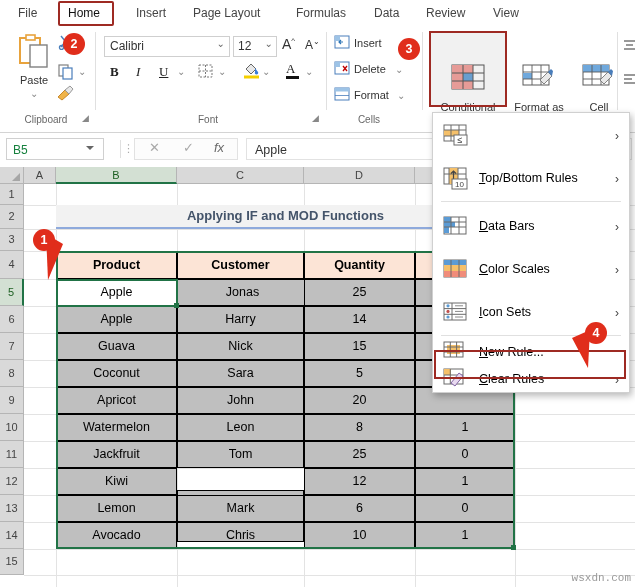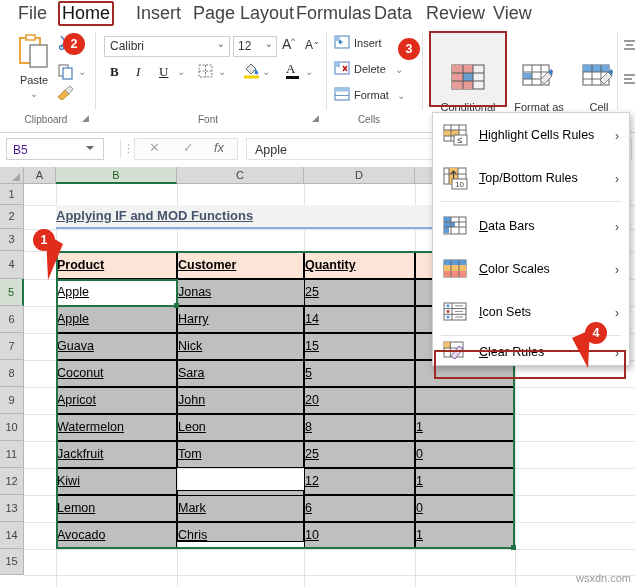--- a/index.html
+++ b/index.html
@@ -5,39 +5,39 @@
   html,body{margin:0;padding:0;}
   body{
     width:635px;height:587px;position:relative;overflow:hidden;
     background:#ffffff;
     font-family:"Liberation Sans", sans-serif;
     font-size:12px;color:#333;
     -webkit-font-smoothing:antialiased;
   }
   
   .tabbar{position:absolute;left:0;top:0;width:635px;height:28px;background:#fff;}
-  .tab{position:absolute;top:2px;height:22px;line-height:22px;font-size:18px;color:#444;
+  .tab{position:absolute;top:2px;height:22px;line-height:22px;font-size:12px;color:#444;
        padding:0 6px;white-space:nowrap;}
   .tab.active{color:#111;font-weight:400;}
   .tab-hl{position:absolute;border:2.5px solid #9e2a23;border-radius:2px;box-sizing:border-box;}
   .ribbon{position:absolute;left:0;top:28px;width:635px;height:104px;background:#fff;
           border-bottom:1px solid #d4d4d4;}
   .grp-label{position:absolute;font-size:10px;color:#666;text-align:center;}
   .grp-sep{position:absolute;width:1px;background:#e0e0e0;}
   .btn-label{position:absolute;font-size:11px;color:#333;white-space:nowrap;}
   .mini{position:absolute;font-size:10px;color:#888;}
   
   .badge{position:absolute;width:22px;height:22px;border-radius:50%;background:#e02d1b;
          color:#fff;font-size:12.5px;font-weight:700;text-align:center;line-height:22px;z-index:40;}
   .pin{position:absolute;z-index:39;}
   
   .fbar{position:absolute;left:0;top:133px;width:635px;height:34px;background:#fff;
         border-bottom:1px solid #d9d9d9;}
   .namebox{position:absolute;left:6px;top:138px;width:98px;height:22px;background:#fff;
-           border:1px solid #d0d0d0;font-size:12px;color:#4c1d95;line-height:22px;padding-left:6px;
+           border:1px solid #d0d0d0;font-size:12px;color:#15803d;line-height:22px;padding-left:6px;
            box-sizing:border-box;}
   .nb-arrow{position:absolute;left:86px;top:146px;width:0;height:0;
             border-left:4px solid transparent;border-right:4px solid transparent;
             border-top:4px solid #666;}
   .fb-icons{position:absolute;left:134px;top:138px;width:104px;height:22px;
             border:1px solid #e2e2e2;background:#fcfcfc;box-sizing:border-box;}
   .fb-ic{position:absolute;top:140px;font-size:13px;color:#a9a9a9;}
   .fbinput{position:absolute;left:246px;top:138px;width:386px;height:22px;background:#fff;
            border:1px solid #e2e2e2;box-sizing:border-box;font-size:12.5px;color:#333;
            line-height:22px;padding-left:8px;}
@@ -50,21 +50,21 @@
   .colhead.sel{background:#d3e0d3;color:#1b5e20;border-bottom:2px solid #217346;}
   .corner{position:absolute;left:0;top:0;width:24px;height:17px;background:#d9d9d9;
           border-right:1px solid #b5b5b5;border-bottom:1px solid #b5b5b5;box-sizing:border-box;}
   .corner:after{content:"";position:absolute;right:3px;bottom:2px;
           border-left:8px solid transparent;border-bottom:8px solid #a6a6a6;}
   .rowhead{position:absolute;left:0;width:24px;background:#d9d9d9;border-bottom:1px solid #b5b5b5;
            border-right:1px solid #b5b5b5;font-size:11px;color:#444;text-align:center;
            box-sizing:border-box;}
   .rowhead.sel{background:#d3e0d3;color:#1b5e20;border-right:2px solid #217346;}
   .cell{position:absolute;box-sizing:border-box;font-size:12.5px;color:#000;
-        overflow:hidden;white-space:nowrap;text-decoration:underline;}
+        text-align:center;overflow:hidden;white-space:nowrap;}
   .gl-v{position:absolute;width:1px;background:#e3e3e3;}
   .gl-h{position:absolute;height:1px;background:#e3e3e3;}
   .title-cell{background:#f2f2f2;color:#44546a;font-weight:700;font-size:13px;
               border-bottom:2px solid #8faadc;}
   .hdr-cell{background:#fce4d6;font-weight:700;color:#000;border:1px solid #000;}
   .data-cell{background:#bfbfbf;border:1px solid #000;}
   .data-cell.active{background:#ffffff;}
   .selbox{position:absolute;border:2px solid #217346;box-sizing:border-box;pointer-events:none;}
   .selhandle{position:absolute;width:5px;height:5px;background:#217346;}
   
@@ -74,30 +74,30 @@
       box-sizing:border-box;}
   .mi.small{height:27px;}
   .mi-ico{width:26px;height:24px;flex:0 0 26px;margin-right:10px;position:relative;}
   .mi-lab{font-size:12.5px;color:#000;}
   .mi-lab u{text-decoration:underline;}
   .mi-arrow{position:absolute;right:10px;top:50%;margin-top:-6px;font-size:12px;color:#444;}
   .mi-div{height:1px;background:#e0e0e0;margin:2px 8px;}
   .mi-hl{position:absolute;left:434px;top:350px;width:192px;height:29px;
          border:2.5px solid #9e2a23;box-sizing:border-box;z-index:35;}
   .wm{position:absolute;right:4px;bottom:3px;font-size:11px;color:#9a9a9a;
-      font-family:Liberation Sans, sans-serif;}
+      font-family:Liberation Mono, monospace;}
   .cfhl{position:absolute;left:429px;top:31px;width:78px;height:76px;
         border:2.5px solid #9e2a23;box-sizing:border-box;background:rgba(0,0,0,.055);z-index:12;}
 </style>
 </head>
 <body>
 
 <div class="tabbar" id="tabbar">
     <div class="tab" style="left: 12px;">File</div>
-    <div class="tab active" style="left: 56px;">Home</div>
+    <div class="tab active" style="left: 62px;">Home</div>
     <div class="tab" style="left: 130px;">Insert</div>
     <div class="tab" style="left: 187px;">Page Layout</div>
     <div class="tab" style="left: 290px;">Formulas</div>
     <div class="tab" style="left: 368px; text-align: center;">Data</div>
     <div class="tab" style="left: 420px;">Review</div>
     <div class="tab" style="left: 487px;">View</div>
   </div>
 <div class="tab-hl" style="left:58px;top:1px;width:56px;height:25px;"></div>
 
 <div class="ribbon">
@@ -390,21 +390,20 @@
           <rect x="1" y="7" width="15" height="6" fill="#f5c06a"></rect>
           <g stroke="#6a6a6a" stroke-width="1" fill="none">
             <line x1="8" y1="2" x2="8" y2="18"></line>
             <line x1="16" y1="2" x2="16" y2="18"></line>
             <line x1="1" y1="7" x2="23" y2="7"></line>
             <line x1="1" y1="13" x2="23" y2="13"></line>
           </g>
           <rect x="11" y="12" width="13" height="10" fill="#fff" stroke="#6a6a6a" stroke-width="1"></rect>
           <text x="17" y="20" font-size="9" text-anchor="middle" fill="#444">≤</text>
         </svg></span>
-      <span class="mi-lab"><u>H</u>ighlight Cells Rules</span>
       <span class="mi-arrow">›</span>
     </div>
     <div class="mi">
       <span class="mi-ico"><svg width="26" height="24">
           <rect x="1" y="2" width="22" height="16" fill="#fff" stroke="#6a6a6a" stroke-width="1"></rect>
           <rect x="6" y="2" width="9" height="16" fill="#f5c06a"></rect>
           <g stroke="#6a6a6a" stroke-width="1" fill="none">
             <line x1="6" y1="2" x2="6" y2="18"></line>
             <line x1="15" y1="2" x2="15" y2="18"></line>
             <line x1="1" y1="8" x2="23" y2="8"></line>
@@ -461,20 +460,33 @@
           <g stroke="#888" stroke-width="1">
             <line x1="12" y1="5.8" x2="20" y2="5.8"></line>
             <line x1="12" y1="11.4" x2="20" y2="11.4"></line>
             <line x1="12" y1="17" x2="20" y2="17"></line>
           </g>
         </svg></span>
       <span class="mi-lab"><u>I</u>con Sets</span>
       <span class="mi-arrow">›</span>
     </div>
     <div class="mi-div"></div>
+    <div class="mi small">
+      <span class="mi-ico"><svg width="22" height="20">
+          <rect x="1" y="2" width="19" height="15" fill="#fff" stroke="#6a6a6a" stroke-width="1"></rect>
+          <rect x="4" y="5" width="13" height="9" fill="#f5c06a"></rect>
+          <g stroke="#6a6a6a" stroke-width="1" fill="none">
+            <line x1="7.3" y1="2" x2="7.3" y2="17"></line>
+            <line x1="13.6" y1="2" x2="13.6" y2="17"></line>
+            <line x1="1" y1="7" x2="20" y2="7"></line>
+            <line x1="1" y1="12" x2="20" y2="12"></line>
+          </g>
+        </svg></span>
+      <span class="mi-lab"><u>N</u>ew Rule...</span>
+    </div>
     <div class="mi small">
       <span class="mi-ico"><svg width="22" height="20">
           <rect x="1" y="2" width="19" height="15" fill="#fff" stroke="#6a6a6a" stroke-width="1"></rect>
           <rect x="1" y="2" width="7" height="6" fill="#f5c06a"></rect>
           <g stroke="#6a6a6a" stroke-width="1" fill="none">
             <line x1="7.3" y1="2" x2="7.3" y2="17"></line>
             <line x1="1" y1="8" x2="20" y2="8"></line>
           </g>
           <path d="M8 16 L16 6 L20 9 L12 19 Z" fill="#e8d9f0" stroke="#8064a2" stroke-width="1"></path>
         </svg></span>

